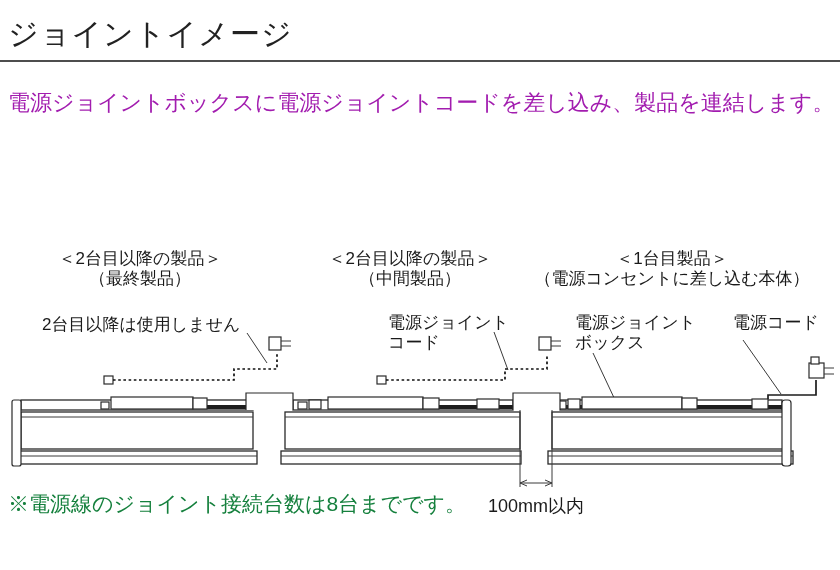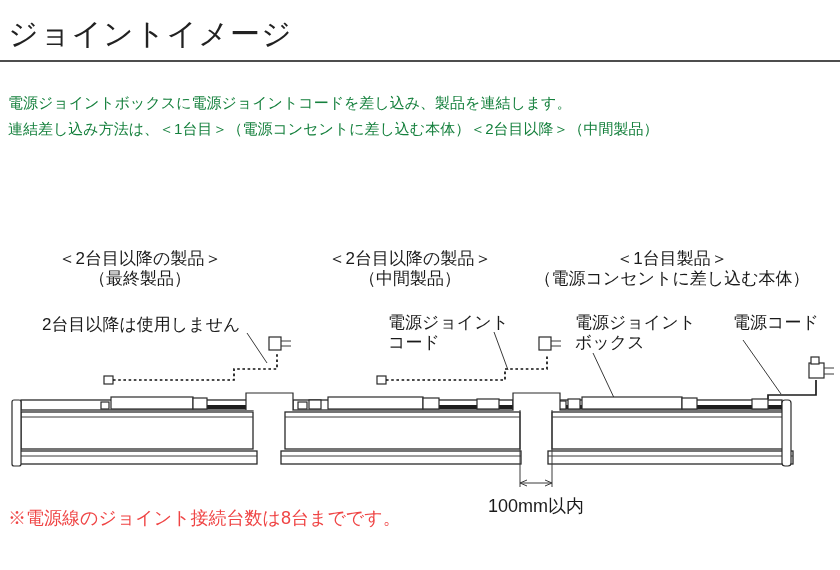--- a/index.html
+++ b/index.html
@@ -2,41 +2,40 @@
 <html><head>
 <meta charset="utf-8">
 <style>
   html,body{margin:0;padding:0;background:#fff;}
   body{width:840px;height:570px;position:relative;overflow:hidden;
        font-family:"Liberation Sans",sans-serif;color:#1a1a1a;}
   .page-title{position:absolute;left:8px;top:14px;font-size:30px;font-weight:400;
        letter-spacing:1px;color:#222;}
   .title-rule{position:absolute;left:0;top:60px;width:840px;height:0;
        border-top:2px solid #4d4d4d;}
-  .intro{position:absolute;left:8px;top:90px;font-size:15px;line-height:26px;color:#15803d;}
+  .intro{position:absolute;left:8px;top:90px;font-size:22px;line-height:26px;color:#a21caf;text-align:right;}
   .diagram-wrap{position:absolute;left:0;top:232px;width:840px;height:300px;}
-  .note{position:absolute;left:8px;top:506px;font-size:18px;color:#ef4444;}
+  .note{position:absolute;left:8px;top:490px;font-size:21px;color:#15803d;}
   svg text{font-family:"Liberation Sans",sans-serif;font-size:17px;fill:#1a1a1a;}
   svg text.dim{font-size:18px;}
   .ln{stroke:#2a2a2a;stroke-width:1.3;fill:none;}
   .thin{stroke:#3a3a3a;stroke-width:1;fill:none;}
   .wbox{stroke:#2a2a2a;stroke-width:1.2;fill:#ffffff;}
   .darkbar{fill:#1d1d1d;stroke:none;}
   .dash{stroke:#111;stroke-width:1.7;fill:none;stroke-dasharray:2.6 2.6;}
   .solidcord{stroke:#1d1d1d;stroke-width:1.7;fill:none;}
 </style>
 </head>
 <body>
 
 <div class="page-title">ジョイントイメージ</div>
 <div class="title-rule"></div>
 
 <div class="intro">
   <div>電源ジョイントボックスに電源ジョイントコードを差し込み、製品を連結します。</div>
-  <div>連結差し込み方法は、＜1台目＞（電源コンセントに差し込む本体）＜2台目以降＞（中間製品）</div>
 </div>
 
 <div class="diagram-wrap">
 <svg width="840" height="300" viewBox="0 0 840 300">
 
   <text x="140" y="32" text-anchor="middle">＜2台目以降の製品＞</text>
   <text x="140" y="52" text-anchor="middle">（最終製品）</text>
   <text x="410" y="32" text-anchor="middle">＜2台目以降の製品＞</text>
   <text x="410" y="52" text-anchor="middle">（中間製品）</text>
   <text x="672" y="32" text-anchor="middle">＜1台目製品＞</text>

